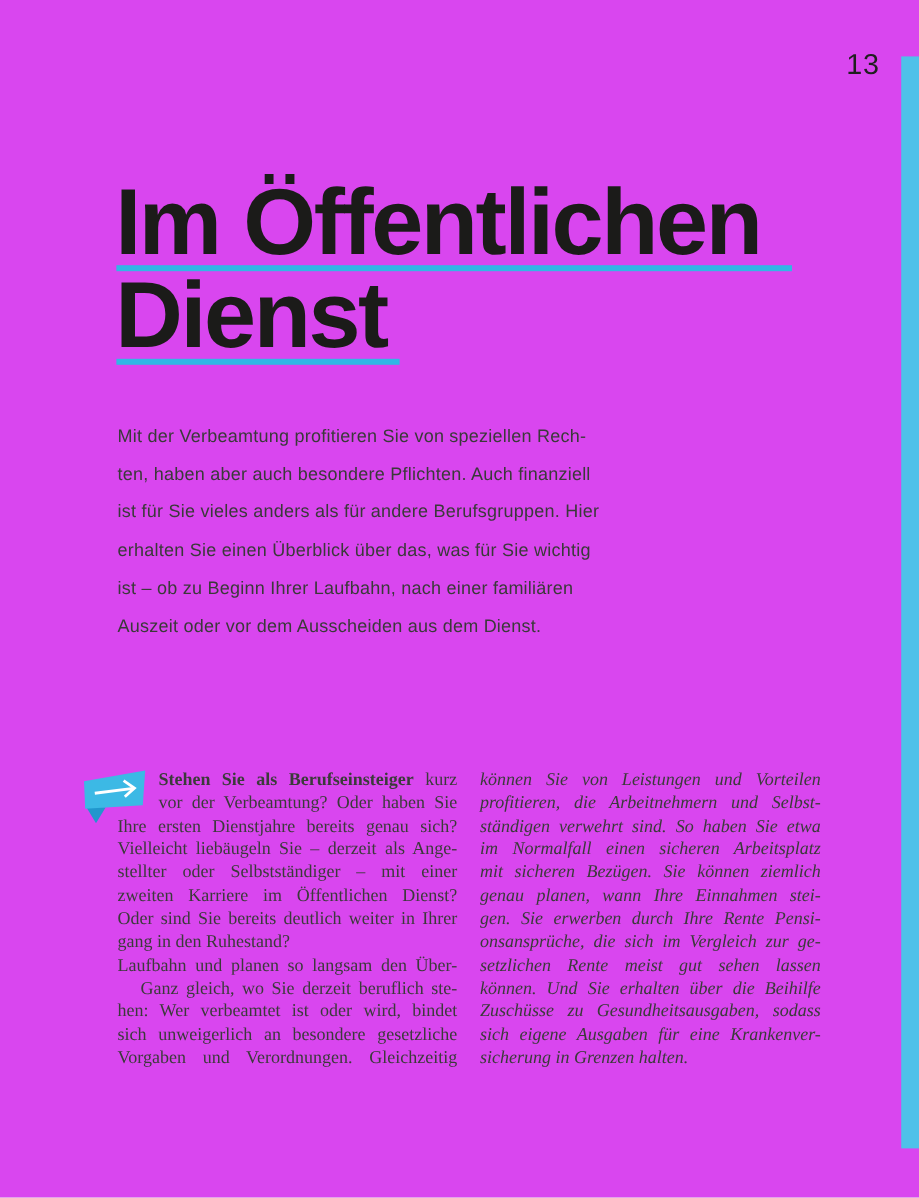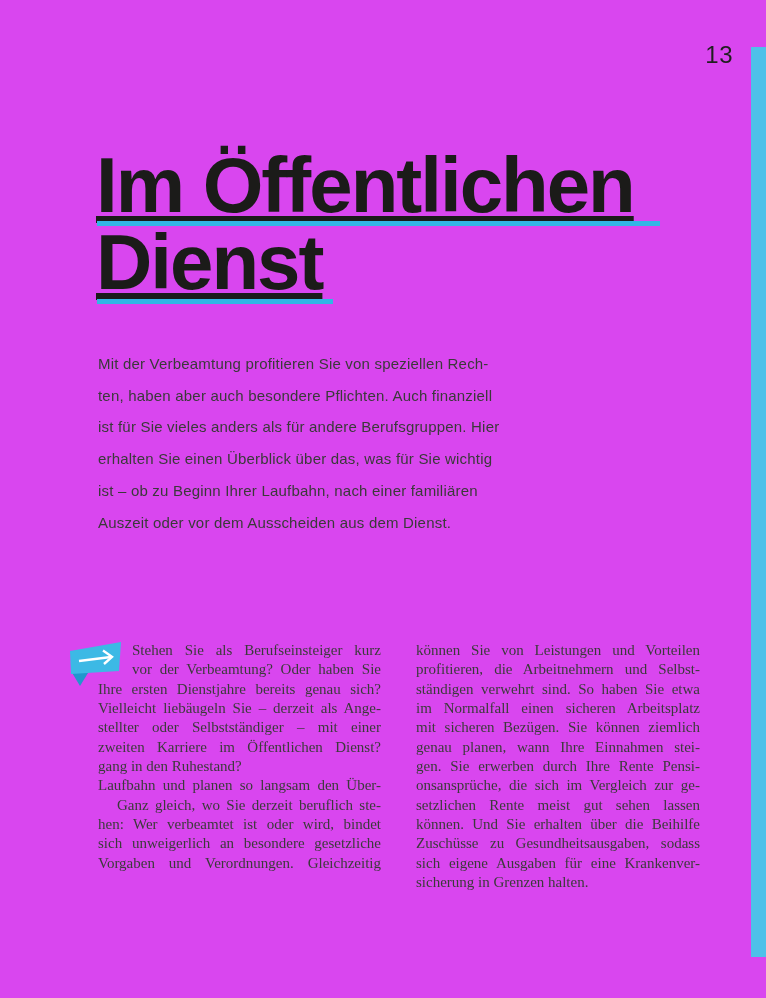--- a/index.html
+++ b/index.html
@@ -36,21 +36,20 @@
   .heading{
     position:absolute;
     left:96px;top:147px;
     margin:0;
     font-size:78px;
     line-height:77px;
     font-weight:bold;
     letter-spacing:-2px;
     color:var(--heading-text);
     white-space:nowrap;
-    text-decoration:underline;
   }
   .underline{
     position:absolute;
     height:5px;
     background:var(--accent);
   }
   .u1{left:97px;top:221px;width:563px;}
   .u2{left:97px;top:299px;width:236px;}
   .intro{
     position:absolute;
@@ -70,33 +69,33 @@
   .marker .fold{fill:var(--icon-fold);}
   .col{
     position:absolute;
     top:641px;
     font-family:"Liberation Serif",serif;
     font-size:15px;
     line-height:19.35px;
     color:var(--body-text);
   }
   .col-left{left:98px;width:283px;}
-  .col-right{left:416px;width:284px;}
+  .col-right{left:400px;width:284px;font-style:italic;}
   .bline{
     text-align:justify;
     text-align-last:justify;
     white-space:nowrap;
   }
   .bline.rag{
     text-align:left;
     text-align-last:left;
   }
   .bline.ind-icon{margin-left:34px;}
   .bline.ind-para{text-indent:19px;}
-  .bline b{font-weight:normal;}
+  .bline b{font-weight:bold;}
 </style>
 </head>
 <body>
 
 <div class="page">
 
   <div class="page-number">13</div>
 
   <div class="side-bar"></div>
 
@@ -121,20 +120,21 @@
     <path d="M34,9.5 L43,15.8 L35,23" stroke="#ffffff" stroke-width="2.4" fill="none" stroke-linejoin="miter"></path>
   </svg>
 
   <div class="col col-left" id="col-left">
       <div class="bline ind-icon"><b>Stehen Sie als Berufseinsteiger</b> kurz</div>
       <div class="bline ind-icon">vor der Verbeamtung? Oder haben Sie</div>
       <div class="bline">Ihre ersten Dienstjahre bereits genau sich?</div>
       <div class="bline">Vielleicht liebäugeln Sie – derzeit als Ange-</div>
       <div class="bline">stellter oder Selbstständiger – mit einer</div>
       <div class="bline">zweiten Karriere im Öffentlichen Dienst?</div>
+      <div class="bline">Oder sind Sie bereits deutlich weiter in Ihrer</div>
       <div class="bline rag">gang in den Ruhestand?</div>
       <div class="bline">Laufbahn und planen so langsam den Über-</div>
       <div class="bline ind-para">Ganz gleich, wo Sie derzeit beruflich ste-</div>
       <div class="bline">hen: Wer verbeamtet ist oder wird, bindet</div>
       <div class="bline">sich unweigerlich an besondere gesetzliche</div>
       <div class="bline">Vorgaben und Verordnungen. Gleichzeitig</div>
     </div>
   <div class="col col-right" id="col-right">
       <div class="bline">können Sie von Leistungen und Vorteilen</div>
       <div class="bline">profitieren, die Arbeitnehmern und Selbst-</div>

